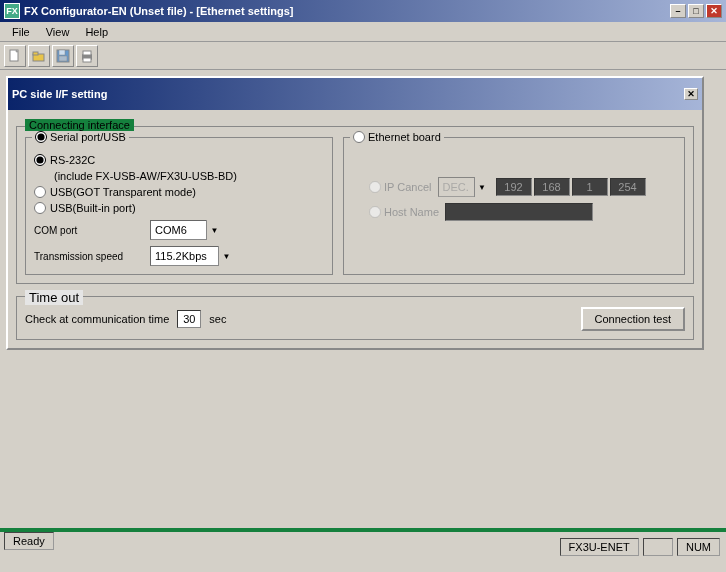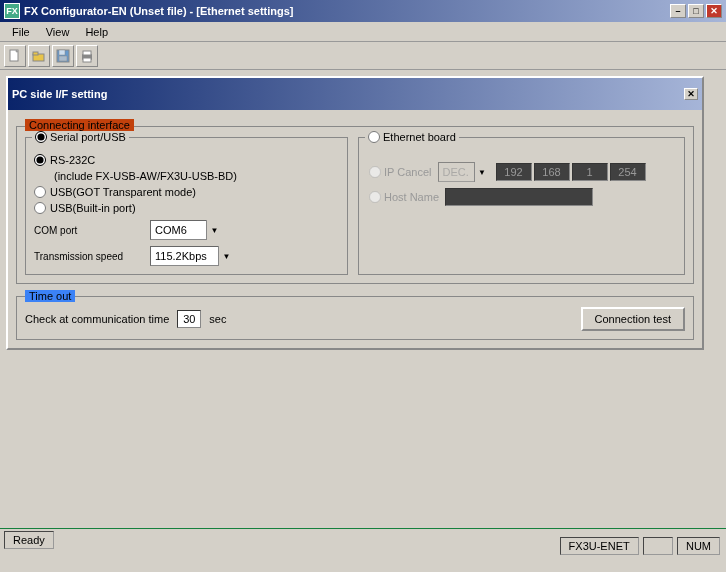--- a/index.html
+++ b/index.html
@@ -110,21 +110,21 @@
       position: relative;
     }
     
     .status-bar {
       position: absolute;
       bottom: 0;
       left: 0;
       right: 0;
       height: 22px;
       background: #d4d0c8;
-      border-top: 1px solid #15803d;
+      border-top: 4px solid #15803d;
       display: flex;
       align-items: center;
       padding: 0 4px;
       font-size: 11px;
     }
     .status-segment {
       padding: 0 8px;
       border: 1px inset #999;
       height: 18px;
       display: flex;
@@ -192,21 +192,21 @@
       border: 1px solid #888;
       border-top: 1px solid #888;
       margin-top: 8px;
       padding: 10px 8px 8px 8px;
       position: relative;
     }
     .groupbox-label {
       position: absolute;
       top: -8px;
       left: 8px;
-      background: #c2410c;
+      background: #15803d;
       padding: 0 4px;
       font-size: 11px;
       text-align: center;
     }
     
     .radio-row {
       display: flex;
       align-items: center;
       gap: 4px;
       margin-bottom: 4px;
@@ -230,21 +230,21 @@
     .section-label {
       position: absolute;
       top: -7px;
       left: 6px;
       background: #d4d0c8;
       padding: 0 3px;
       font-size: 11px;
     }
     .ethernet-section {
       border: 1px solid #888;
-      padding: 10px;
+      padding: 25px;
       flex: 1;
       position: relative;
     }
     
     .form-row {
       display: flex;
       align-items: center;
       gap: 6px;
       margin-top: 6px;
     }
@@ -310,23 +310,23 @@
     .timeout-section {
       border: 1px solid #888;
       padding: 10px 8px 8px 8px;
       margin-top: 12px;
       position: relative;
     }
     .timeout-label {
       position: absolute;
       top: -7px;
       left: 8px;
-      background: #3b82f6;
+      background: #e5e5e5;
       padding: 0 4px;
-      font-size: 11px;
+      font-size: 13px;
     }
     .timeout-inner {
       display: flex;
       align-items: center;
       justify-content: space-between;
     }
     .timeout-left {
       display: flex;
       align-items: center;
       gap: 8px;

